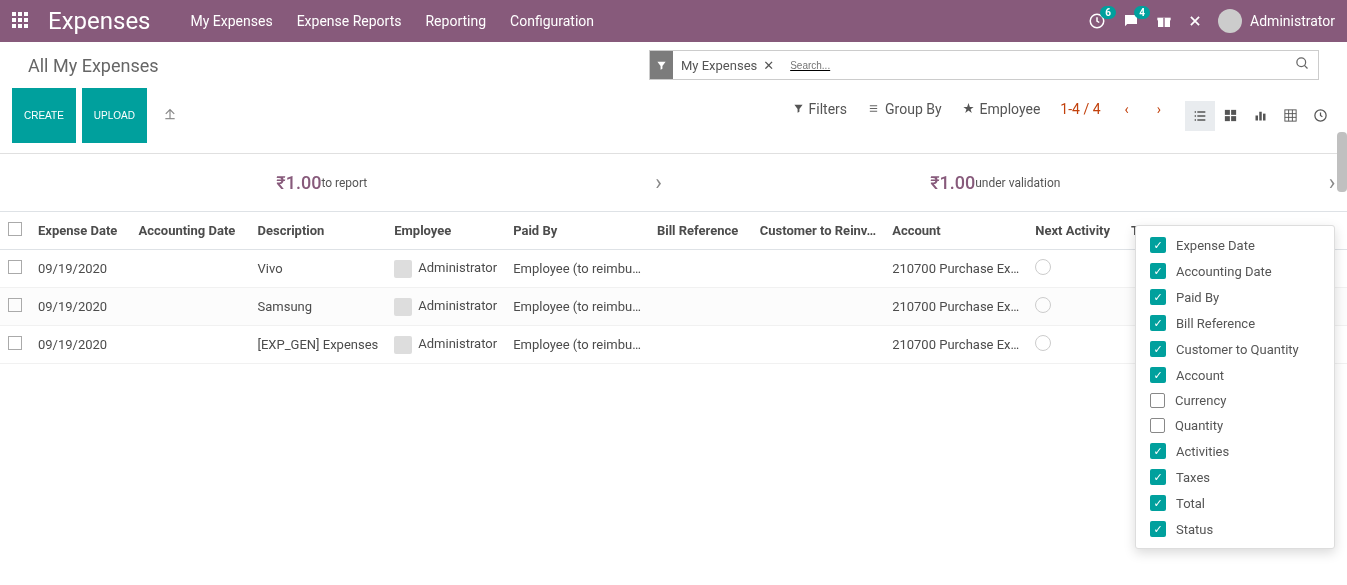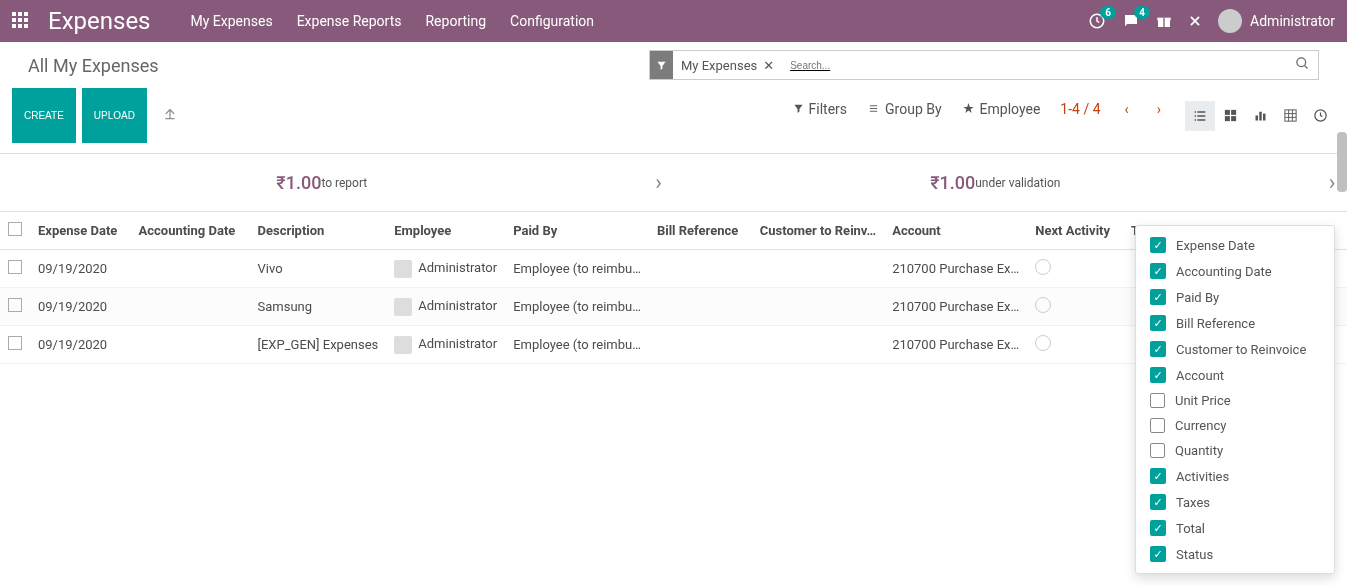--- a/index.html
+++ b/index.html
@@ -317,29 +317,25 @@
     <div class="dd-item">
       <span class="cb-on">✓</span>
       <span>Paid By</span>
     </div>
     <div class="dd-item">
       <span class="cb-on">✓</span>
       <span>Bill Reference</span>
     </div>
     <div class="dd-item">
       <span class="cb-on">✓</span>
-      <span>Customer to Reinvoice</span>
+      <span>Customer to Quantity</span>
     </div>
     <div class="dd-item">
       <span class="cb-on">✓</span>
       <span>Account</span>
-    </div>
-    <div class="dd-item">
-      <span class="cb-off"></span>
-      <span>Unit Price</span>
     </div>
     <div class="dd-item">
       <span class="cb-off"></span>
       <span>Currency</span>
     </div>
     <div class="dd-item">
       <span class="cb-off"></span>
       <span>Quantity</span>
     </div>
     <div class="dd-item">

